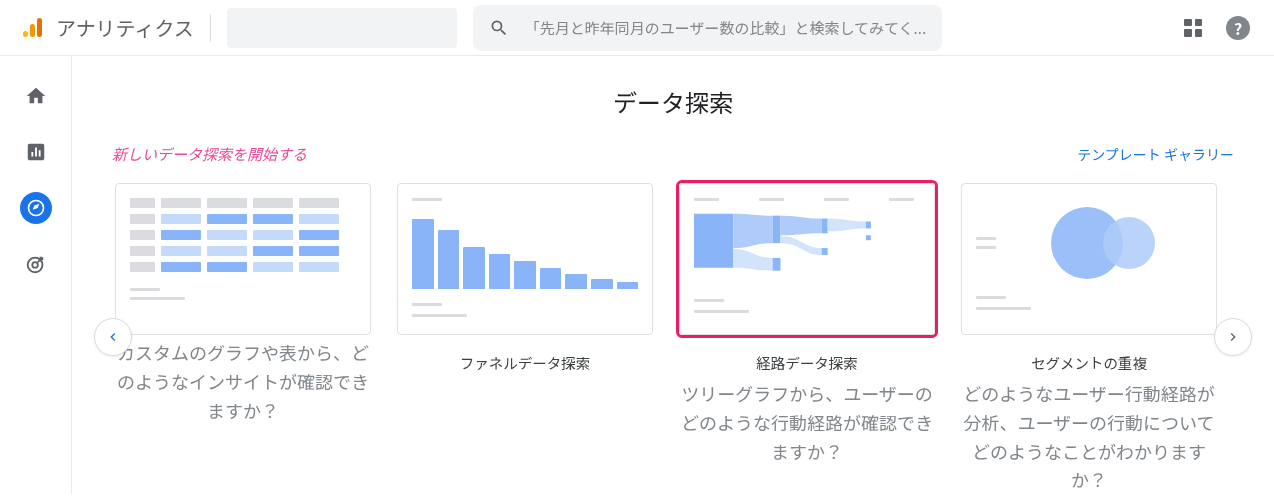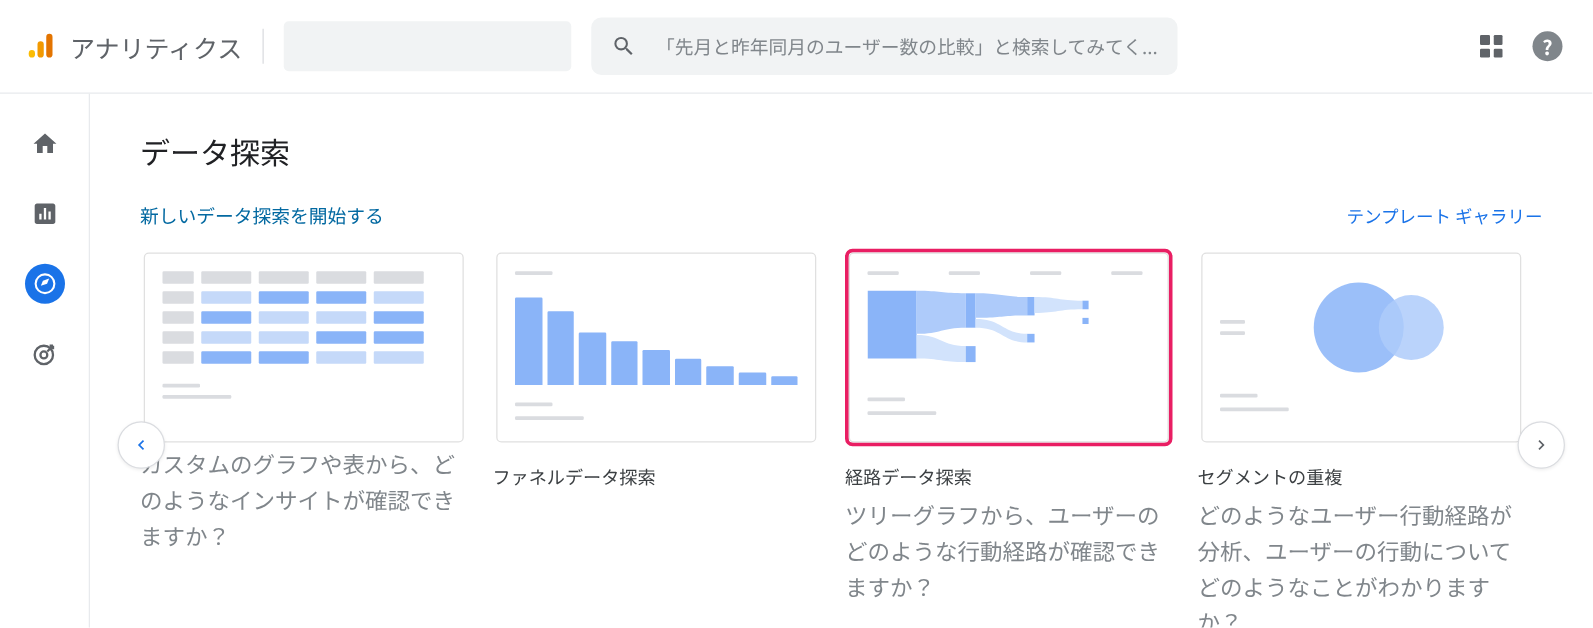--- a/index.html
+++ b/index.html
@@ -5,21 +5,21 @@
 * { box-sizing: border-box; margin: 0; padding: 0; }
 body {
   font-family: "Google Sans", "Noto Sans JP", Arial, sans-serif;
   background: #fff;
   color: #202124;
   width: 1274px;
   height: 502px;
   overflow: hidden;
 }
 .header {
-  height: 75px;
+  height: 56px;
   display: flex;
   align-items: center;
   padding: 0 16px;
   border-bottom: 1px solid #e8eaed;
 }
 .logo-icon {
   width: 32px; height: 32px;
   display: flex; align-items: center; justify-content: center;
 }
 .app-title {
@@ -63,21 +63,21 @@
   grid-template-rows: 1fr 1fr;
   gap: 3px;
 }
 .grid-icon span { background: #5f6368; border-radius: 1px; }
 .help-icon {
   width: 24px; height: 24px; border-radius: 50%;
   background: #80868b; color: #fff;
   display: flex; align-items: center; justify-content: center;
   font-size: 16px; font-weight: bold;
 }
-.layout { display: flex; height: calc(100% - 64px); }
+.layout { display: flex; height: calc(100% - 64px); text-align: center; }
 .sidebar {
   width: 72px;
   display: flex;
   flex-direction: column;
   align-items: center;
   padding-top: 24px;
   gap: 24px;
   border-right: 1px solid #e8eaed;
 }
 .sidebar-item {
@@ -93,21 +93,21 @@
   position: relative;
   overflow: hidden;
 }
 h1 { font-size: 24px; font-weight: 400; color: #202124; margin-bottom: 24px; }
 .row {
   display: flex;
   justify-content: space-between;
   align-items: center;
   margin-bottom: 16px;
 }
-.subtitle { font-size: 15px; color: #0369a1; }
+.subtitle { font-size: 15px; color: #ec4899; font-style: italic; }
 .gallery-link { color: #1a73e8; font-size: 14px; cursor: pointer; }
 .cards {
   display: flex;
   gap: 20px;
   position: relative;
 }
 .card {
   width: 262px;
   cursor: pointer;
 }

